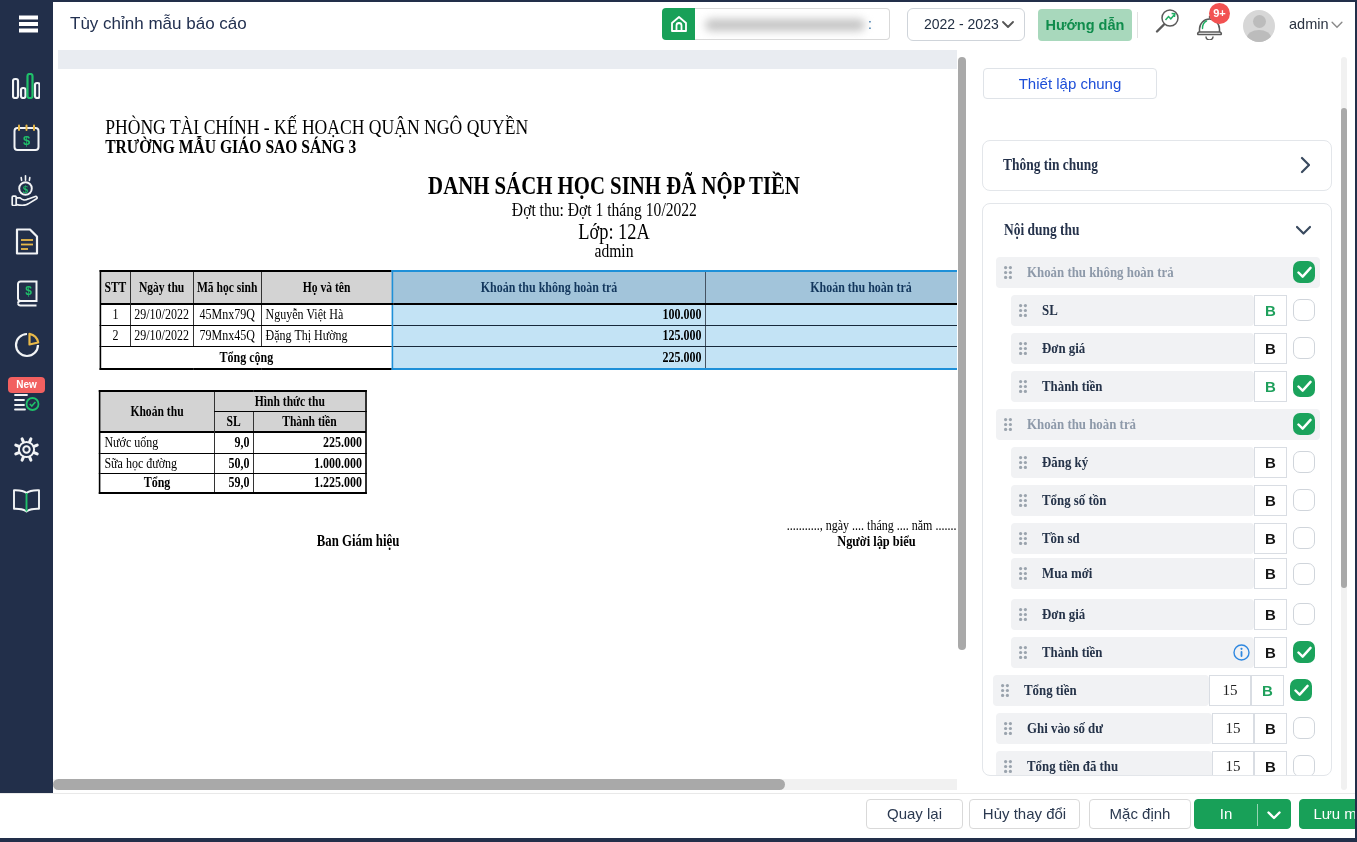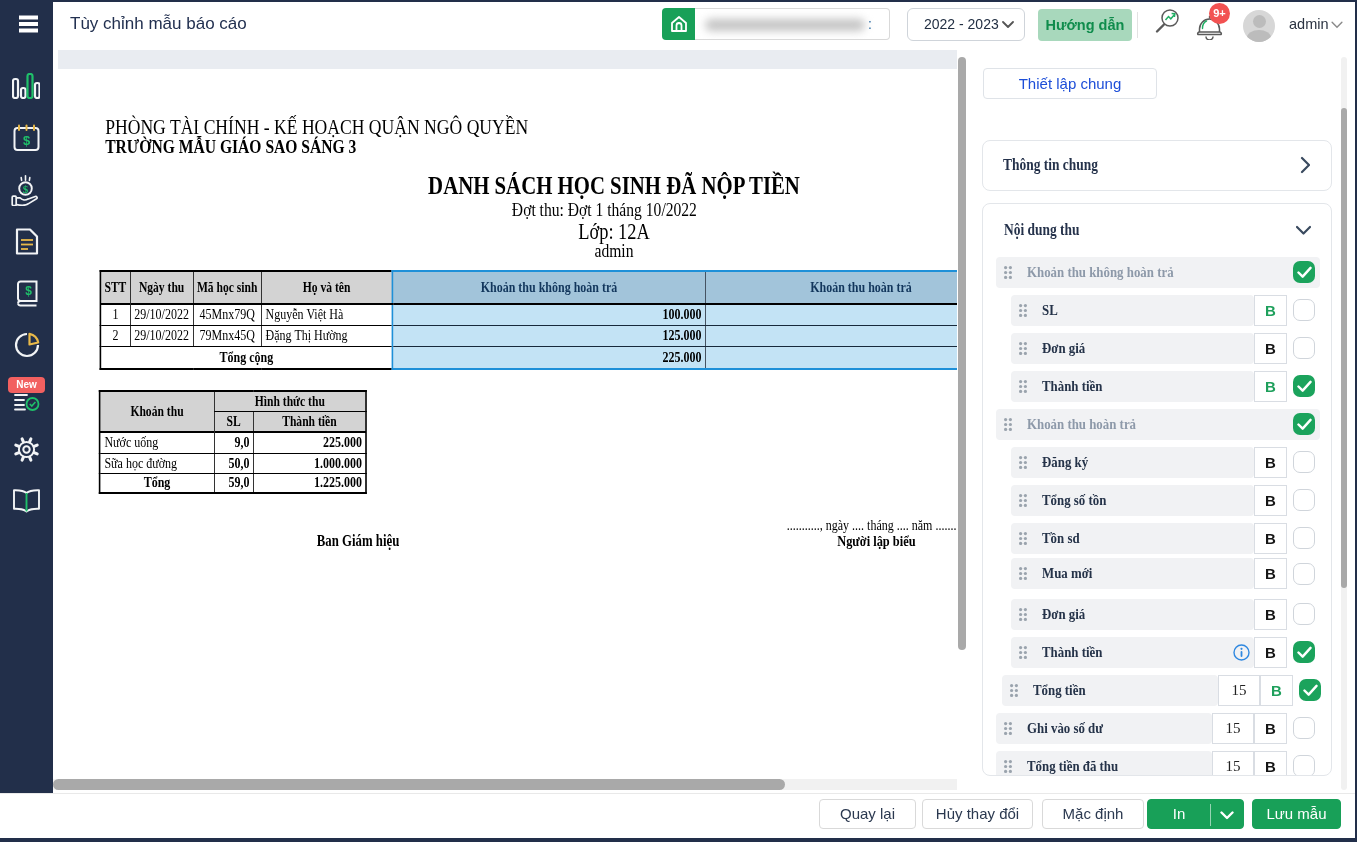--- a/index.html
+++ b/index.html
@@ -23,21 +23,21 @@
 #docscale { left:0; top:0; width:1124px; height:709px; transform:scaleX(0.8); transform-origin:0 0; }
 
 
 #panel { left:967px; top:50px; width:390px; height:743px; background:#fff; }
 
 
 #bottombar { left:0px; top:793px; width:1357px; height:45px; background:#fff; border-top:1px solid #e9e9e9; }
 #bottomstrip { left:0px; top:838px; width:1357px; height:4px; background:#222f4a; }
 
 .btn { position:absolute; height:30px; border:1px solid #d9d9d9; border-radius:4px;
-  background:#fff; color:#2b3950; font-size:15px; text-align:center; line-height:28px; }
+  background:#fff; color:#2b3950; font-size:15px; text-align:center; line-height:28px;margin-left:47px; }
 .btn.green { background:#18a058; border-color:#18a058; color:#fff; }
 
 
 #t1, #t2 { border-collapse:collapse; table-layout:fixed; font-family:"Liberation Serif", serif; font-size:15px; }
 #t1 { width:1146px; }
 #t2 { width:333px; }
 #t1 td, #t2 td { border:1px solid #000; padding:0 3px; overflow:hidden; white-space:nowrap; }
 #t1 { border:2px solid #000; }
 #t2 { border:2px solid #000; }
 #t1 .g, #t2 .g { background:#d3d3d3; font-weight:bold; text-align:center; font-size:14.5px; }
@@ -515,21 +515,21 @@
             <circle cx="8.5" cy="4.8" r="1.1" fill="#2f88e0"></circle>
             <rect x="7.6" y="7" width="1.8" height="6" rx="0.9" fill="#2f88e0"></rect>
           </svg>
           <div class="abs bbox" style="left:243px;color:#161616;">B</div>
           <div class="abs cb on" style="left:282px;">
             <svg class="abs" style="left:3.5px;top:4.5px" width="15" height="13" viewBox="0 0 16 14">
               <path d="M1.5 7 l4.5 4.5 L14.5 2" fill="none" stroke="#fff" stroke-width="2.6" stroke-linecap="round" stroke-linejoin="round"></path>
             </svg>
           </div>
         </div>
-      <div class="abs row" style="left:19px;top:470.5px;width:324px;">
+      <div class="abs row" style="left:10px;top:470.5px;width:324px;">
           <div class="abs strip" style="left:0;width:216px;"></div>
           <svg class="abs" style="left:8px;top:9px" width="8" height="13" viewBox="0 0 8 13">
             <g fill="#9aa3ad">
               <circle cx="1.6" cy="1.6" r="1.6"></circle>
               <circle cx="6.4" cy="1.6" r="1.6"></circle>
               <circle cx="1.6" cy="6.5" r="1.6"></circle>
               <circle cx="6.4" cy="6.5" r="1.6"></circle>
               <circle cx="1.6" cy="11.4" r="1.6"></circle>
               <circle cx="6.4" cy="11.4" r="1.6"></circle>
             </g>

